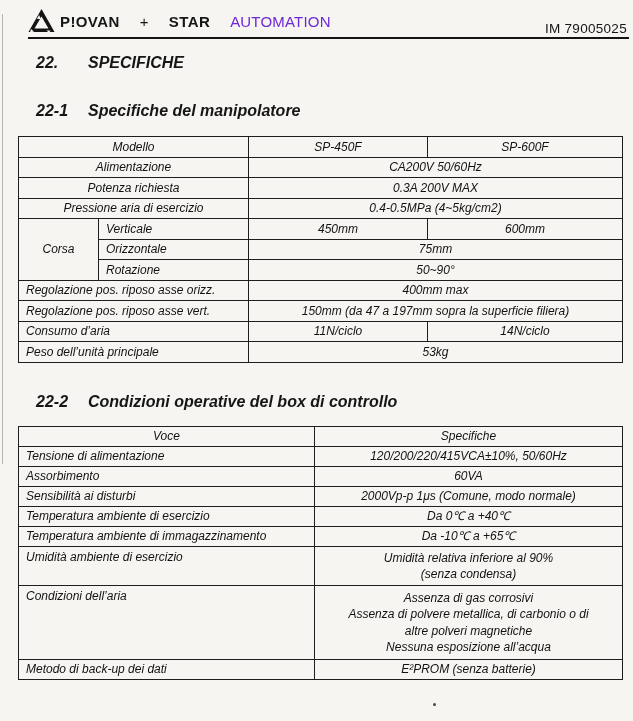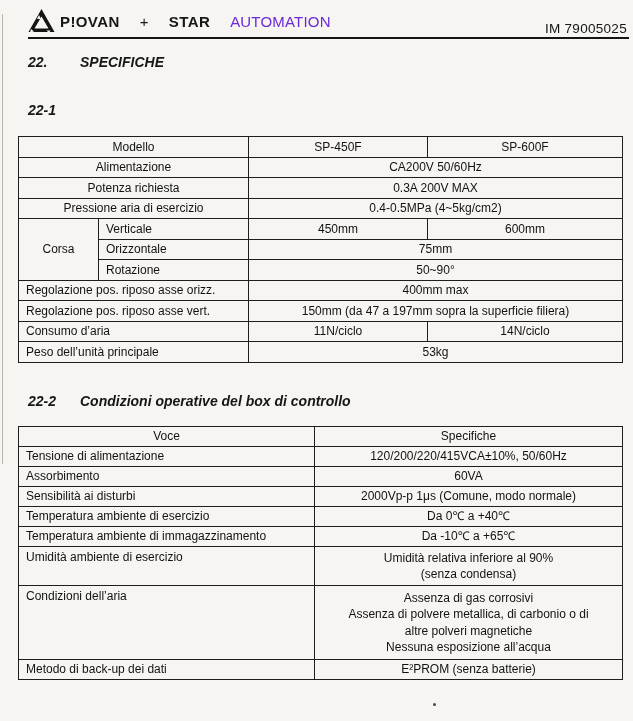--- a/index.html
+++ b/index.html
@@ -37,22 +37,22 @@
     position: absolute; right: 6px; top: 21px;
     font-size: 13.5px; letter-spacing: .3px;
   }
   .hdr-rule {
     position: absolute; left: 28px; top: 37px; width: 601px; height: 2px;
     background: #141414;
   }
 
   
   .hsec {
-    position: absolute; left: 28px;
-    font-style: italic; font-weight: bold; font-size: 14px;
+    position: absolute; left: 36px;
+    font-style: italic; font-weight: bold; font-size: 16px;
     display: flex;
     justify-content: flex-end;
   }
   .hsec .num { width: 52px; flex: 0 0 52px; }
   #h-main  { top: 54px; }
   #h-sub1  { top: 102px; }
   #h-sub2  { top: 393px; }
 
   
   table {
@@ -63,20 +63,21 @@
     table-layout: fixed;
   }
   td {
     border: 1.4px solid #1e1e1e;
     padding: 1px 6px;
     vertical-align: middle;
     text-align: center;
     line-height: 1.35;
     overflow: hidden;
     white-space: nowrap;
+    font-style: italic;
   }
   td.left { text-align: left; padding-left: 7px; }
   td.wrap { white-space: pre-line; }
   td.top  { vertical-align: top; padding-top: 2px; }
 
   #table1 { top: 136px; width: 604px; }
   #table1 tr { height: 20.5px; }
 
   #table2 { top: 426px; width: 604px; }
   #table2 tr { height: 20px; }
@@ -111,20 +112,21 @@
   </div>
   <div class="doc-num">IM 79005025</div>
   <div class="hdr-rule"></div>
 
   <div class="hsec" id="h-main">
     <span class="num">22.</span>
     <span>SPECIFICHE</span>
   </div>
   <div class="hsec" id="h-sub1">
     <span class="num">22-1</span>
+    <span>Specifiche del manipolatore</span>
   </div>
 
   <table id="table1">
     <colgroup>
         <col style="width:80px">
         <col style="width:150px">
         <col style="width:179px">
         <col style="width:195px">
       </colgroup>
     <tbody>

